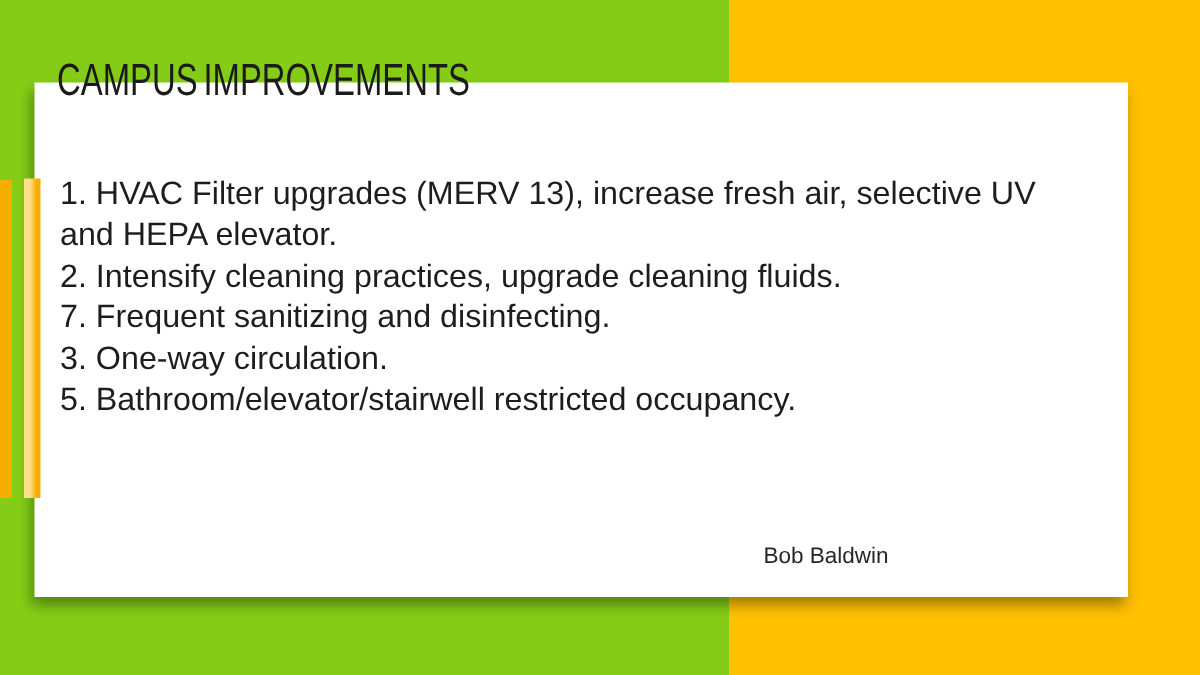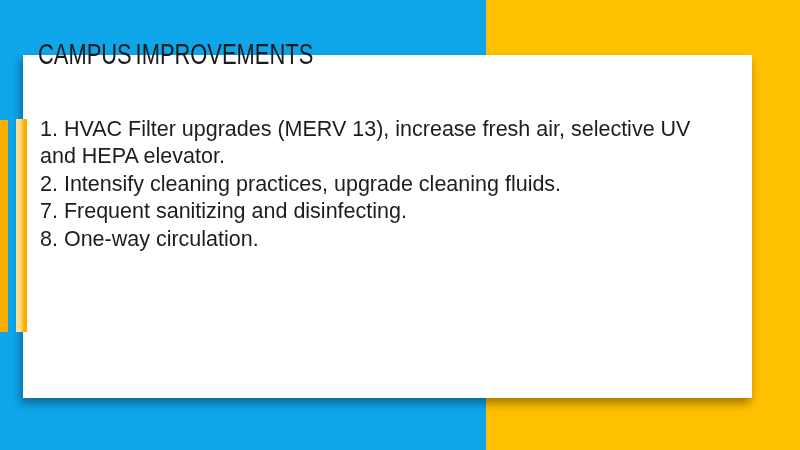--- a/index.html
+++ b/index.html
@@ -5,21 +5,21 @@
   html, body {
     margin: 0;
     padding: 0;
     background: #ffffff;
     font-family: "Liberation Sans", sans-serif;
   }
   .slide {
     position: relative;
     width: 800px;
     height: 450px;
-    background: #0ea5e9;
+    background: #84cc16;
     overflow: hidden;
   }
   .accent-rect {
     position: absolute;
     left: 486px;
     top: 0;
     width: 314px;
     height: 450px;
   }
   .content-card {
@@ -93,17 +93,19 @@
   <div class="left-bar-outer" style="background: rgb(246, 175, 0);"></div>
   <div class="left-bar-inner" style="background: linear-gradient(to right, rgb(255, 223, 142) 0%, rgb(255, 223, 142) 35%, rgb(246, 175, 0) 75%);"></div>
 
   <div class="slide-title">CAMPUS IMPROVEMENTS</div>
 
   <div class="body-text">
     <div class="body-line">1. HVAC Filter upgrades (MERV 13), increase fresh air, selective UV</div>
     <div class="body-line">and HEPA elevator.</div>
     <div class="body-line">2. Intensify cleaning practices, upgrade cleaning fluids.</div>
     <div class="body-line">7. Frequent sanitizing and disinfecting.</div>
-    <div class="body-line">8. One-way circulation.</div>
+    <div class="body-line">3. One-way circulation.</div>
+    <div class="body-line">5. Bathroom/elevator/stairwell restricted occupancy.</div>
   </div>
 
+  <div class="attribution">Bob Baldwin</div>
 
 </div>
 
 </body></html>

